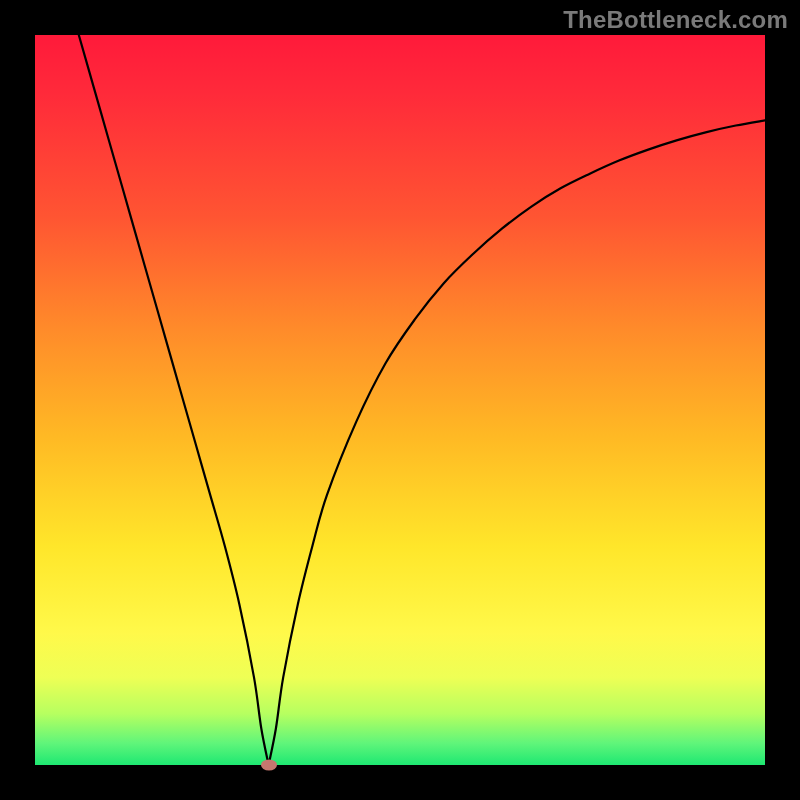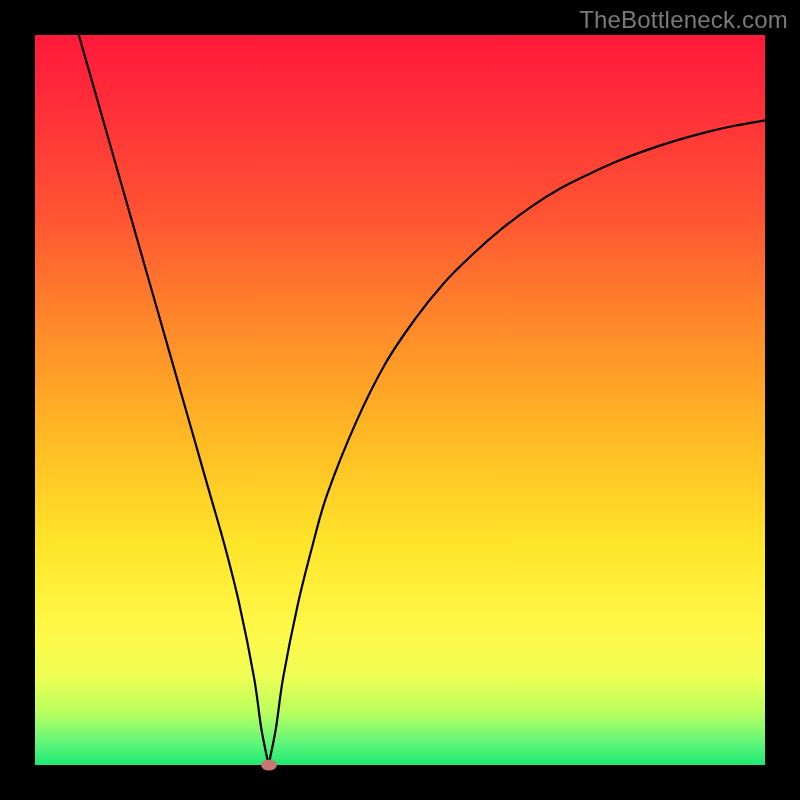--- a/index.html
+++ b/index.html
@@ -40,21 +40,21 @@
       #1ee872 100%
     );
   }
   .watermark {
     position: absolute;
     top: 6px;
     right: 12px;
     color: #7a7a7a;
     font-size: 24px;
     letter-spacing: 0.2px;
-    font-weight: 400;
+    font-weight: 700;
     user-select: none;
   }
   svg.curve {
     position: absolute;
     left: 0;
     top: 0;
     width: 730px;
     height: 730px;
   }
   .marker {

